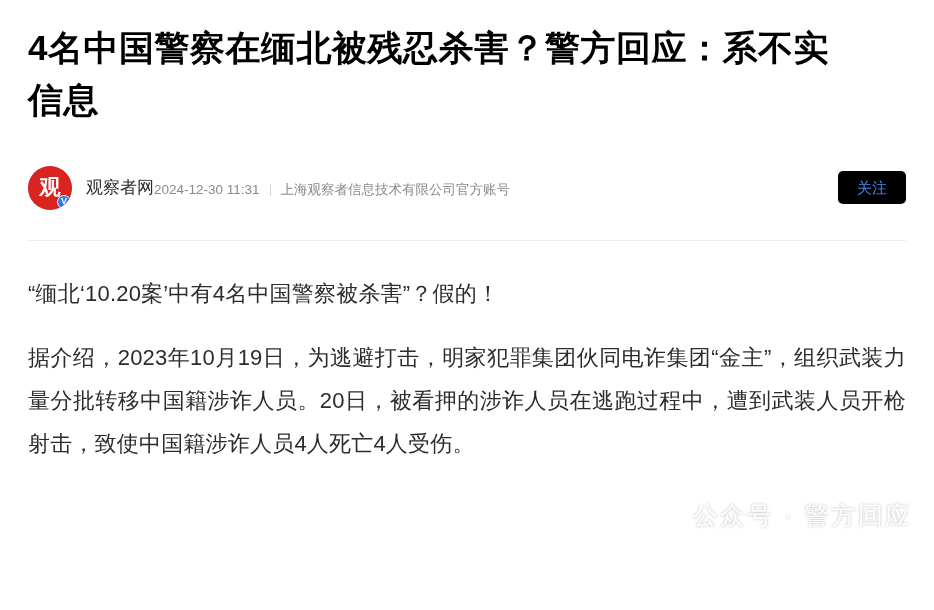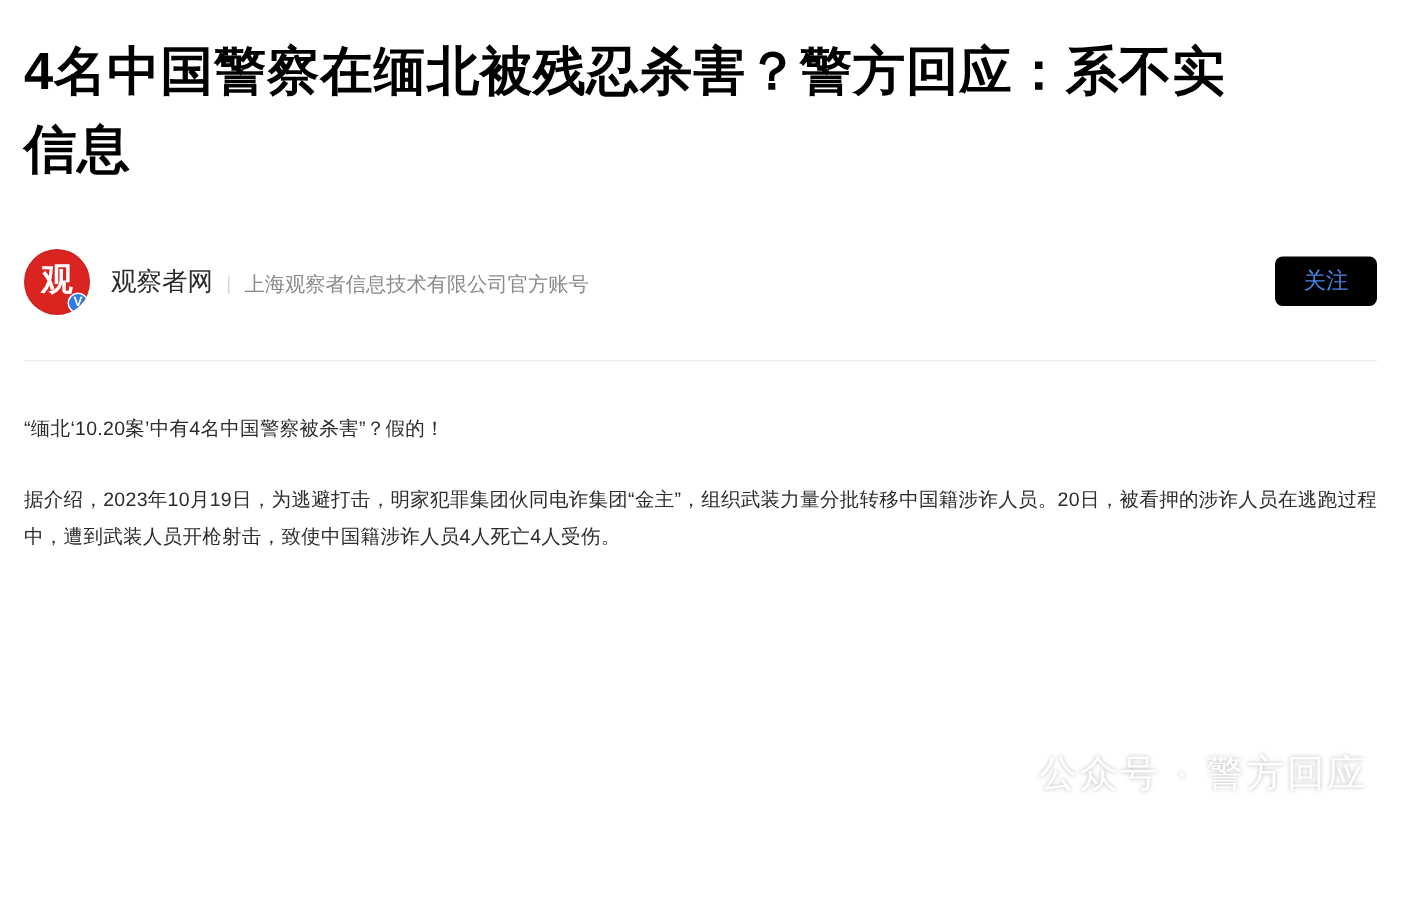--- a/index.html
+++ b/index.html
@@ -13,21 +13,21 @@
     font-family: "Liberation Sans", "DejaVu Sans", sans-serif;
     color: #1a1a1a;
     overflow: hidden;
     position: relative;
   }
   .page {
     position: relative;
     width: 934px;
     height: 548px;
     box-sizing: border-box;
-    padding: 0 16px;
+    padding: 0 28px;
     background: #ffffff;
   }
   .article-title {
     font-size: 35px;
     font-weight: bold;
     line-height: 1.48;
     letter-spacing: 0.5px;
     color: #000000;
     margin: 0;
     padding-top: 22px;
@@ -118,21 +118,21 @@
   .divider-line {
     margin-top: 26px;
     height: 1px;
     background: #ededed;
     width: 100%;
   }
   .body-text {
     margin-top: 32px;
   }
   .para {
-    font-size: 13px;
+    font-size: 22px;
     line-height: 1.95;
     color: #2c2c2c;
     margin: 0 0 22px 0;
     letter-spacing: 0.2px;
     text-align: justify;
   }
   .watermark {
     position: absolute;
     right: 22px;
     bottom: 16px;
@@ -185,20 +185,21 @@
   <h1 class="article-title">4名中国警察在缅北被残忍杀害？警方回应：系不实信息</h1>
 
   <div class="meta-row">
     <div class="avatar">
       <span class="glyph">观</span>
       <span class="vbadge">V</span>
     </div>
     <div class="meta-text">
       <div class="source-name">观察者网</div>
       <div class="sub-meta">
+        <span>2024-12-30 11:31</span>
         <span class="divider"></span>
         <span>上海观察者信息技术有限公司官方账号</span>
       </div>
     </div>
     <button class="follow-button">关注</button>
   </div>
 
   <div class="divider-line"></div>
 
   <div class="body-text">

